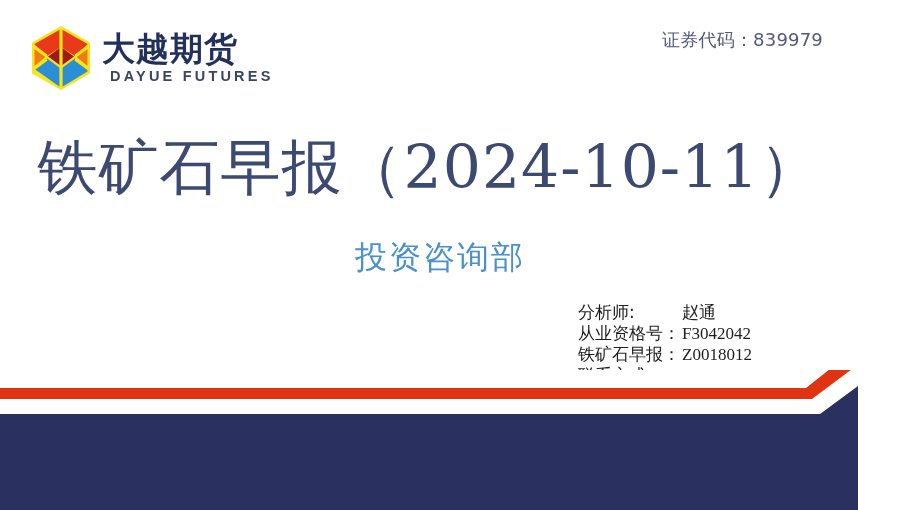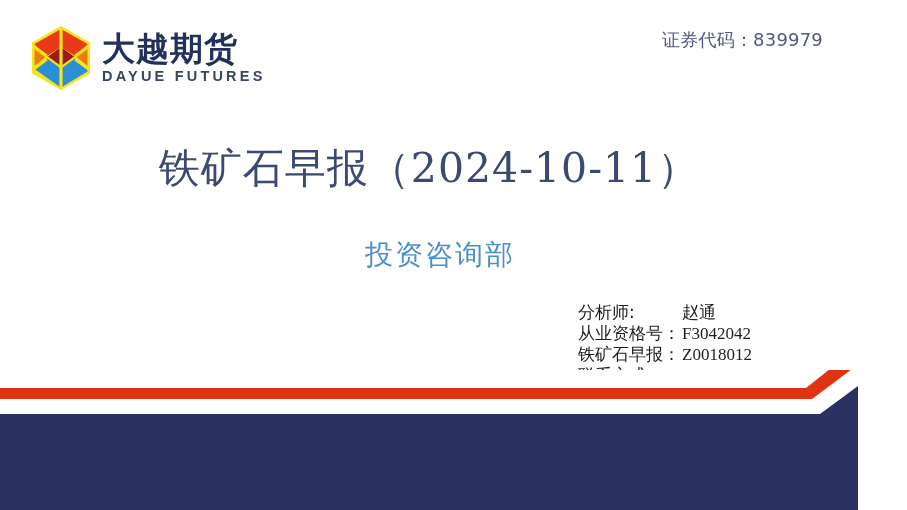--- a/index.html
+++ b/index.html
@@ -51,58 +51,59 @@
     line-height: 1.08;
   }
   .logo-en {
     font-family: "Liberation Sans", sans-serif;
     font-size: 14.5px;
     font-weight: bold;
     letter-spacing: 3.2px;
     color: #3a4566;
     line-height: 1.1;
     margin-top: 2px;
+    margin-left: 8px;
   }
 
   
   .sec-code {
     position: absolute;
     right: 35px;
     top: 28px;
     font-family: "DejaVu Sans", sans-serif;
     font-size: 18px;
     color: #53597e;
     letter-spacing: 0.2px;
     white-space: nowrap;
   }
 
   
   .doc-title {
     position: absolute;
     left: 0;
     right: 0;
-    top: 141px;
+    top: 128px;
     text-align: center;
     font-family: "DejaVu Serif", serif;
-    font-size: 41px;
+    font-size: 60px;
     font-weight: normal;
     color: #3c4a72;
     letter-spacing: 1px;
     white-space: nowrap;
   }
 
   
   .doc-subtitle {
     position: absolute;
     left: 0;
     right: 0;
     top: 236px;
     text-align: center;
     font-family: "DejaVu Serif", serif;
-    font-size: 28px;
+    font-size: 32px;
     color: #4a90cd;
     letter-spacing: 2px;
     white-space: nowrap;
     padding-left: 22px;
   }
 
   
   .analyst-block {
     position: absolute;
     left: 578px;

